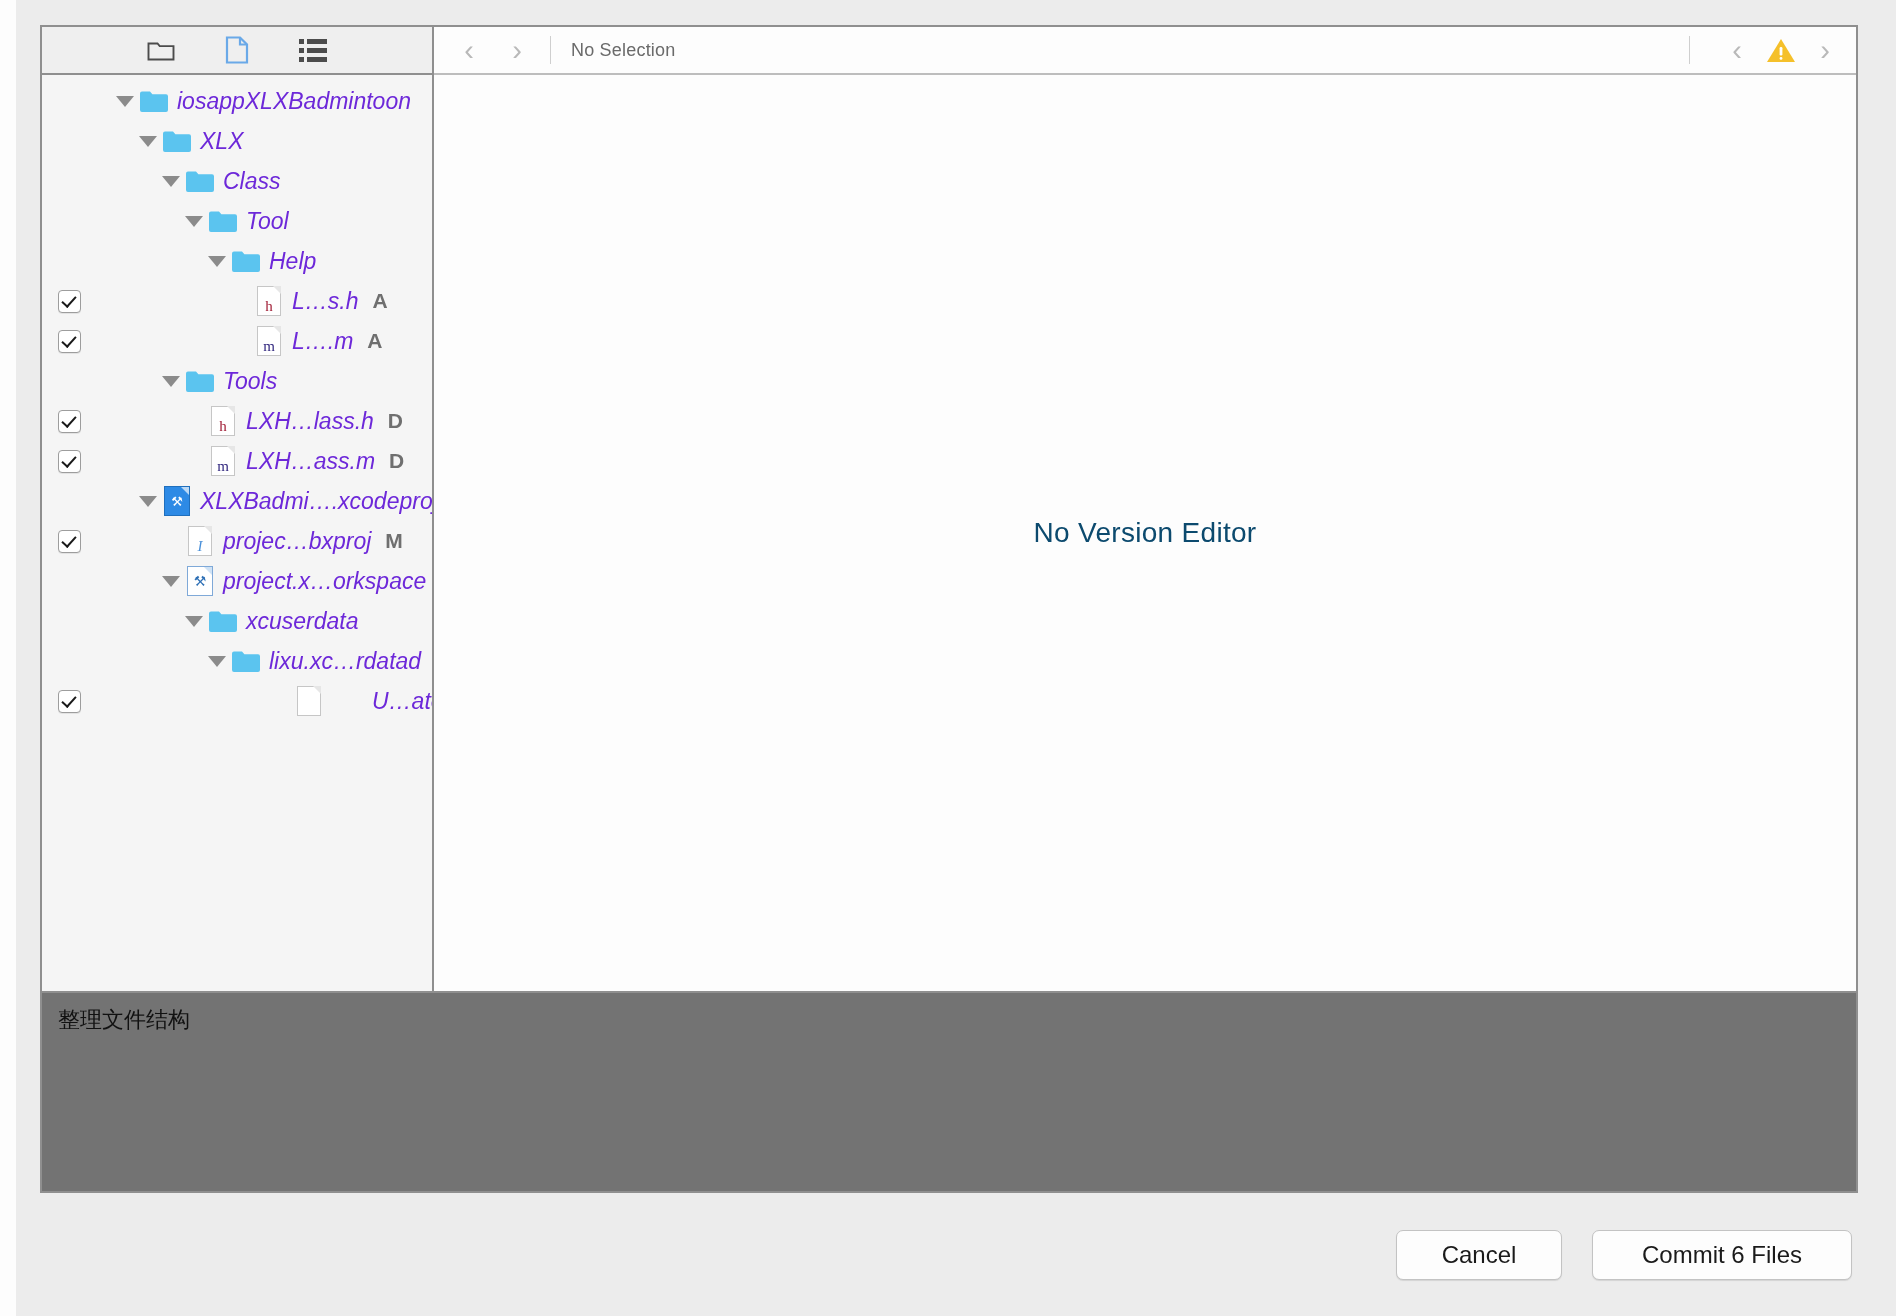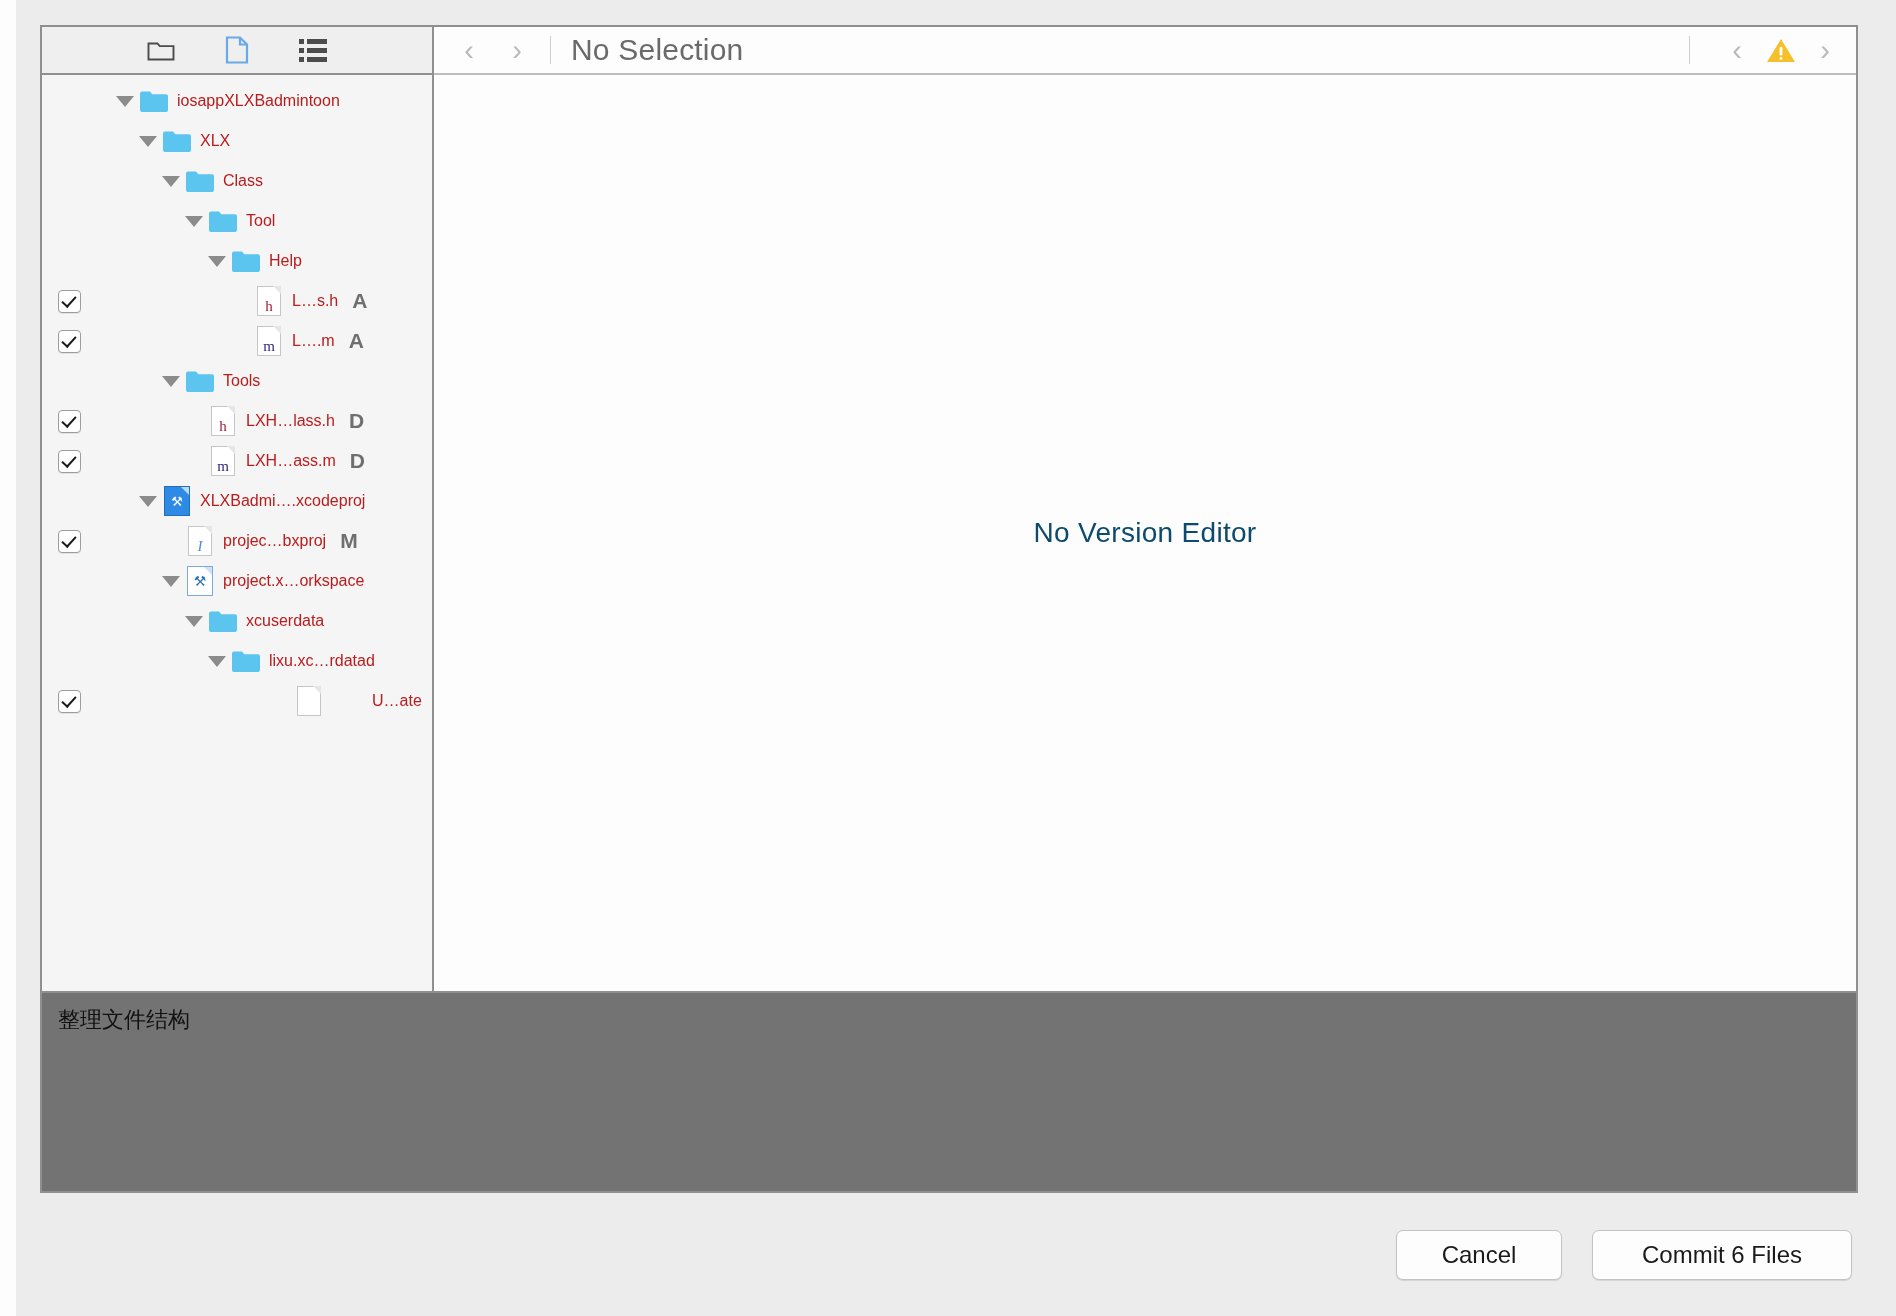--- a/index.html
+++ b/index.html
@@ -59,21 +59,21 @@
     width: 26px; height: 32px;
     display: flex; align-items: center; justify-content: center;
     color: #b9b9b9; font-size: 29px; font-weight: 300;
     line-height: 1;
   }
   .nav-arrow.gap { margin-left: 22px; }
   .vbar {
     width: 1px; height: 28px; background: #cfcfcf; margin: 0 20px;
   }
   .no-selection {
-    font-size: 30px; color: #6a6a6a; letter-spacing: .2px;
+    font-size: 18px; color: #6a6a6a; letter-spacing: .2px;
   }
   .toolbar-right-tail {
     margin-left: auto;
     display: flex; align-items: center; gap: 14px;
   }
   .warn-icon { width: 34px; height: 30px; display:flex; align-items:center; justify-content:center;}
 
   
   .body-row {
     position: absolute; left: 0; top: 48px;
@@ -133,21 +133,21 @@
   }
   .tri i {
     display:block;
     width: 0; height: 0;
     border-left: 9px solid transparent;
     border-right: 9px solid transparent;
     border-top: 11px solid #8b8b8b;
   }
   .tri.empty i { border: none; }
   .ico { width: 28px; height: 30px; margin-right: 9px; flex: 0 0 auto; display:flex; align-items:center; justify-content:center;}
-  .label { font-size: 16px; color: #b91c1c; }
+  .label { font-size: 23px; color: #6d28d9; font-style: italic; }
   .status {
     font-size: 21px; font-weight: bold; color: #6f6f6f;
     margin-left: 14px;
   }
 
   
   .doc {
     position: relative;
     width: 22px; height: 28px;
     background: #ffffff;

